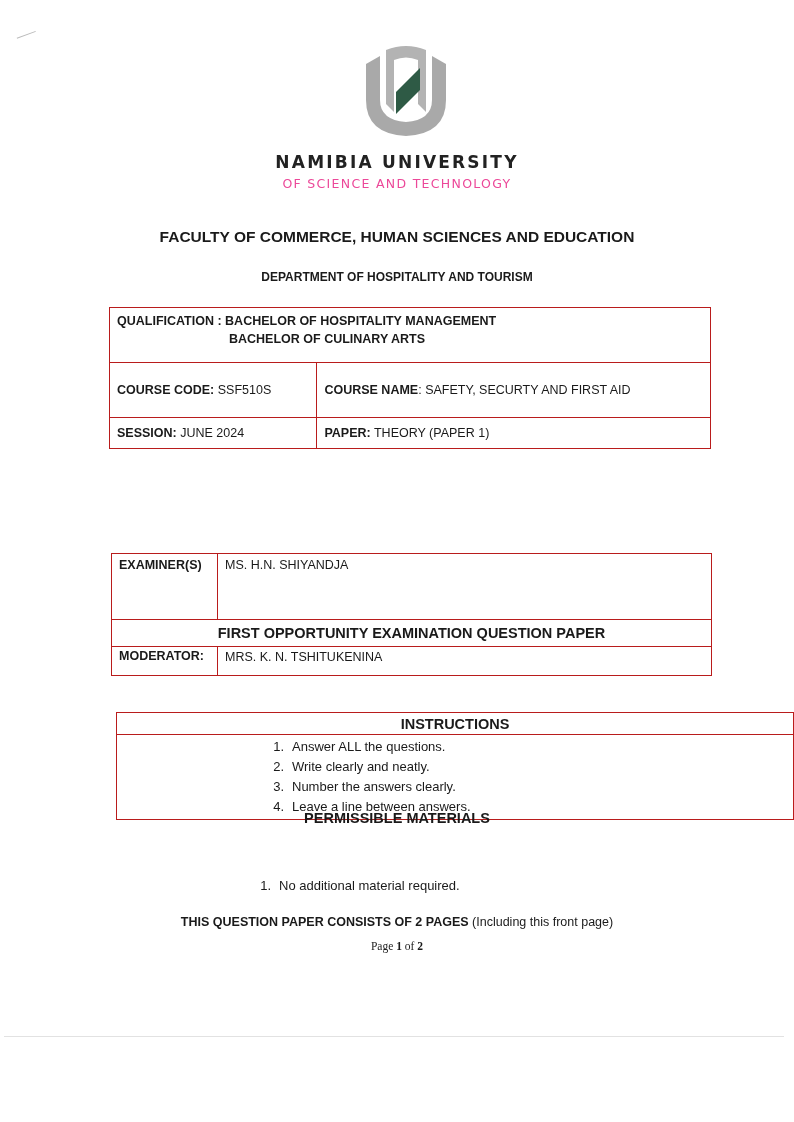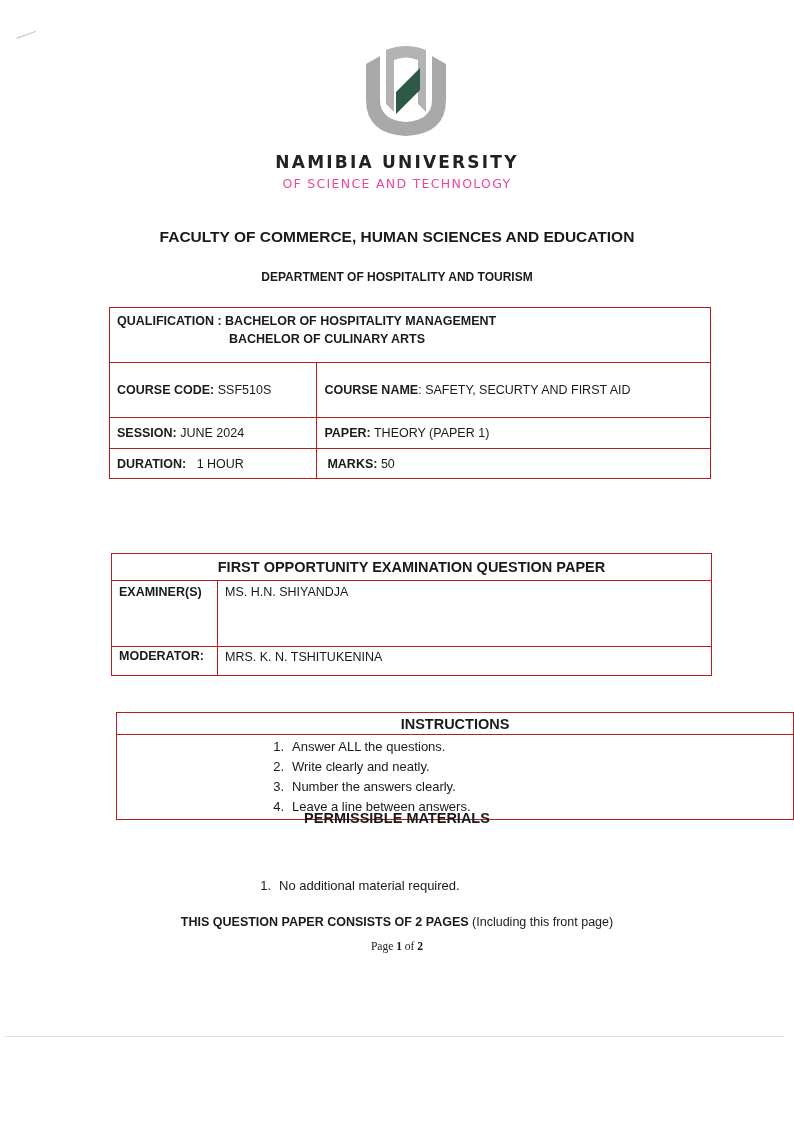--- a/index.html
+++ b/index.html
@@ -67,35 +67,31 @@
     </td>
   </tr>
   <tr style="height:55px;">
     <td><span class="b">COURSE CODE:</span> <span>SSF510S</span></td>
     <td><span class="b">COURSE NAME</span><span>: SAFETY, SECURTY AND FIRST AID</span></td>
   </tr>
   <tr style="height:31px;">
     <td><span class="b">SESSION:</span> <span>JUNE 2024</span></td>
     <td><span class="b">PAPER:</span> <span>THEORY (PAPER 1)</span></td>
   </tr>
-  <tr style="height:30px;">
-    <td><span class="b">DURATION:</span>&nbsp;&nbsp; <span>1 HOUR</span></td>
-    <td style="padding-left:10px;"><span class="b">MARKS:</span> <span>50</span></td>
-  </tr>
 </tbody>
   </table>
 
 <table class="t2">
   <tbody>
-      <tr style="height:27px;">
-    <td colspan="2" class="b" style="text-align:center; font-size:14.5px;">FIRST OPPORTUNITY EXAMINATION QUESTION PAPER</td>
-  </tr>
-  <tr style="height:66px;">
+      <tr style="height:66px;">
     <td class="b" style="width:91px; vertical-align:top; padding-top:4px;">EXAMINER(S)</td>
     <td style="vertical-align:top; padding-top:4px;">MS. H.N. SHIYANDJA</td>
+  </tr>
+  <tr style="height:27px;">
+    <td colspan="2" class="b" style="text-align:center; font-size:14.5px;">FIRST OPPORTUNITY EXAMINATION QUESTION PAPER</td>
   </tr>
   <tr style="height:29px;">
     <td class="b" style="vertical-align:bottom; padding-bottom:12px;">MODERATOR:</td>
     <td style="vertical-align:top; padding-top:3px;">MRS. K. N. TSHITUKENINA</td>
   </tr>
 </tbody>
   </table>
 
 <table class="t3">
   <tbody>

